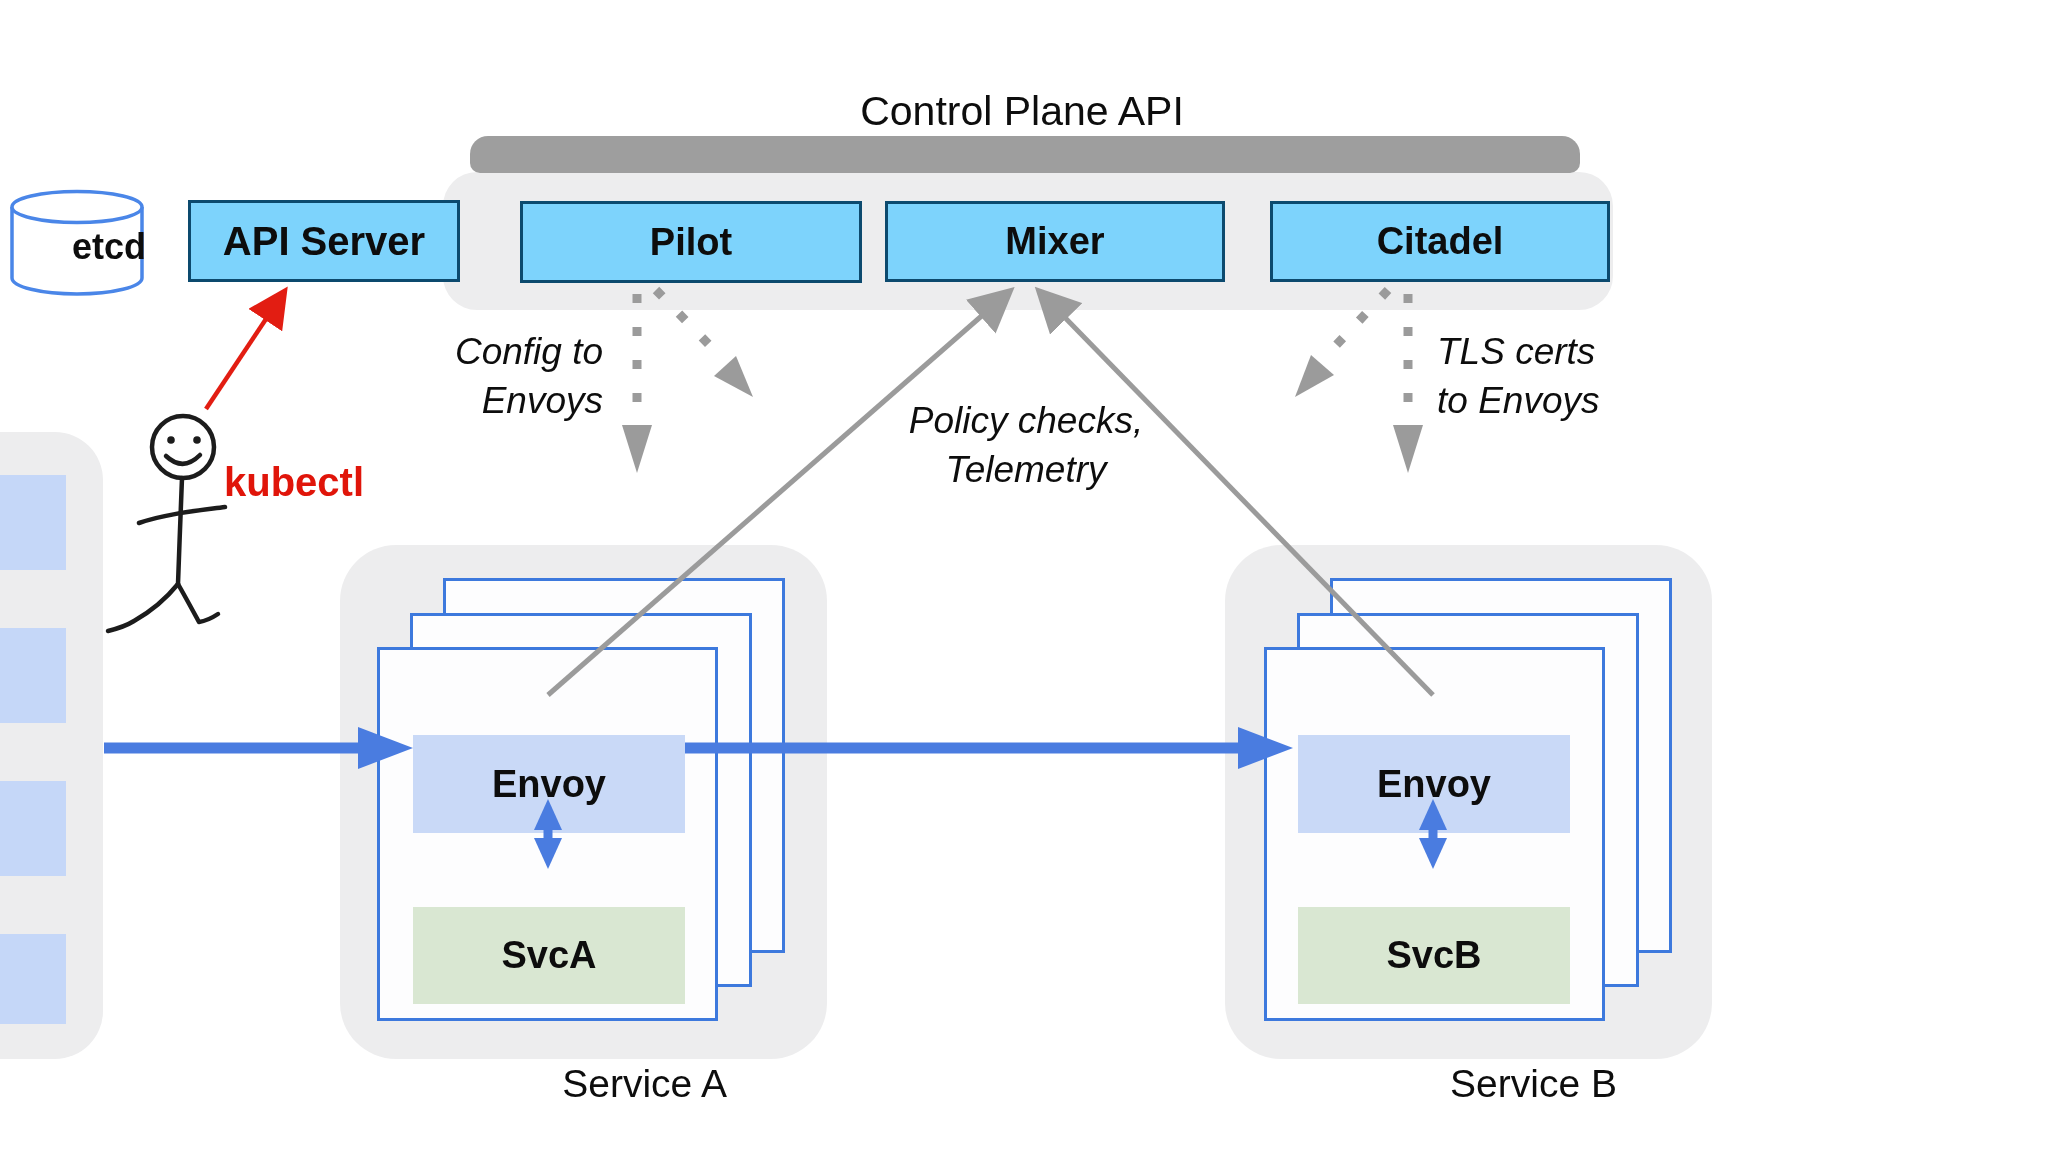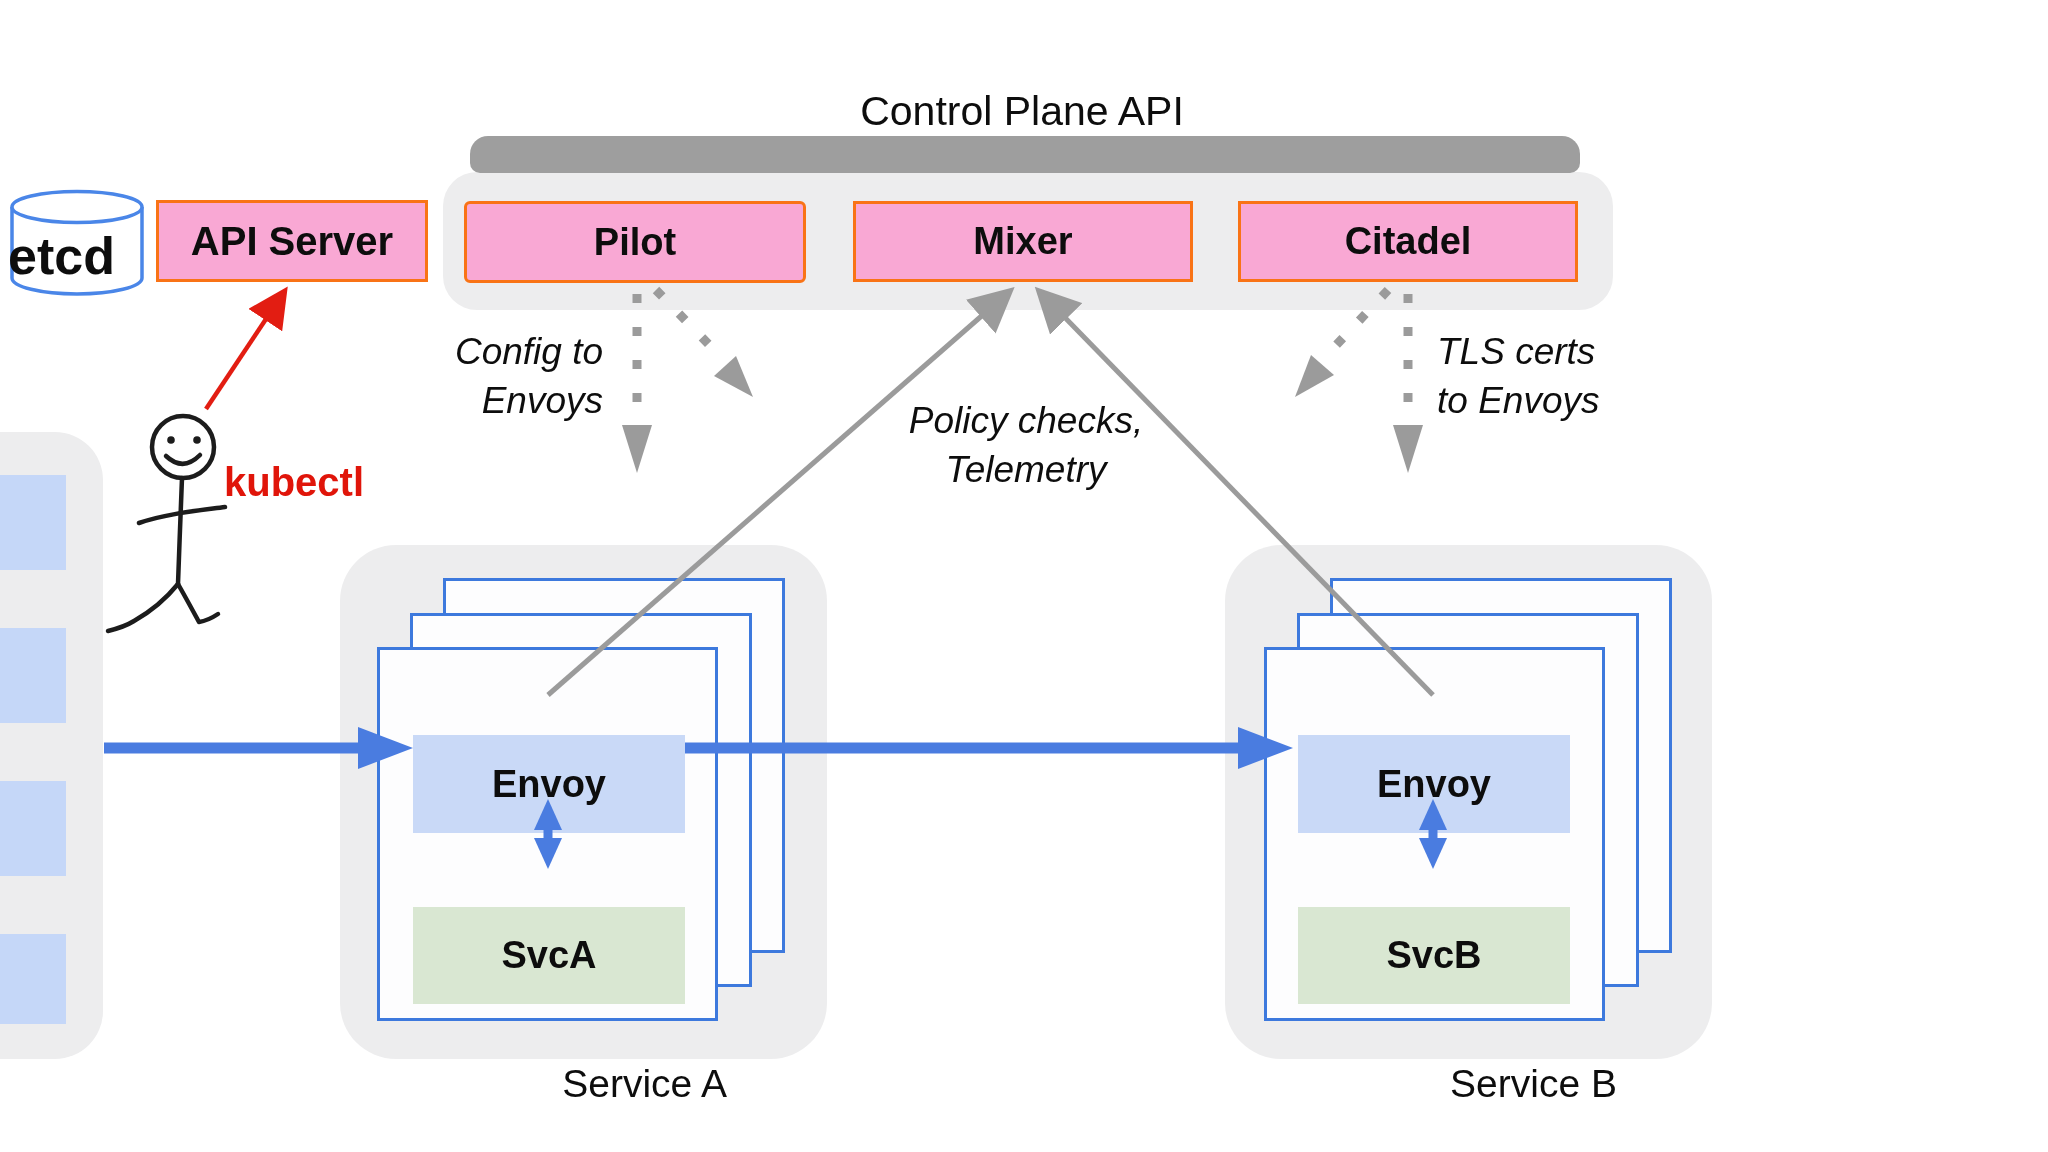--- a/index.html
+++ b/index.html
@@ -1,45 +1,45 @@
 <!DOCTYPE html>
 <html><head>
 <meta charset="utf-8">
 <style>
   html,body{margin:0;padding:0;background:#fff;}
   #canvas{position:relative;width:2048px;height:1152px;background:#ffffff;overflow:hidden;
           font-family:"Liberation Sans",sans-serif;color:#0d0d0d;padding-left:44px;}
   .abs{position:absolute;}
   .rounded-container{position:absolute;background:#ededee;border-radius:52px;z-index:1;}
   .cp-bar{position:absolute;background:#9e9e9e;border-radius:18px 18px 10px 10px;z-index:2;}
-  .node{position:absolute;background:#f9a8d4;border:3px solid #f97316;box-sizing:border-box;
-        display:flex;align-items:center;justify-content:center;font-weight:bold;font-size:38px;z-index:3;}
+  .node{position:absolute;background:#7dd3fc;border:3px solid #0c4a6e;box-sizing:border-box;
+        display:flex;align-items:center;justify-content:center;font-weight:bold;font-size:38px;z-index:3;margin-left:32px;}
   .page{position:absolute;background:#fdfdfe;border:3px solid #3d79dd;box-sizing:border-box;z-index:2;}
   .fillnode{position:absolute;display:flex;align-items:center;justify-content:center;
             font-weight:bold;font-size:38px;z-index:3;margin-top:36px;}
   .envoy{background:#c9d9f7;}
   .svc{background:#d9e7d2;}
   .pod-tile{position:absolute;background:#c5d7f8;z-index:2;}
   .title{position:absolute;font-size:41px;text-align:center;z-index:3;}
   .annot{position:absolute;font-style:italic;font-size:37px;line-height:49px;z-index:4;}
   .svclabel{position:absolute;font-size:39px;text-align:right;width:300px;z-index:3;}
   .kubectl{position:absolute;font-weight:bold;font-size:40px;color:#e0150a;z-index:4;}
-  .etcd-label{position:absolute;font-weight:bold;font-size:52px;text-align:left;z-index:4;}
+  .etcd-label{position:absolute;font-weight:bold;font-size:36px;text-align:right;z-index:4;}
   #overlay{position:absolute;left:0;top:0;z-index:6;pointer-events:none;}
 </style>
 </head>
 <body>
 
 <div id="canvas">
 
   <div class="title" style="left:772px;top:88px;width:500px;">Control Plane API</div>
   <div class="cp-bar" style="left:470px;top:136px;width:1110px;height:37px;"></div>
   <div class="rounded-container" style="left:443px;top:172px;width:1170px;height:138px;border-radius:34px;"></div>
 
-  <div class="node" style="left:464px;top:201px;width:342px;height:82px;border-radius:6px;">
+  <div class="node" style="left:488px;top:201px;width:342px;height:82px;">
     <span>Pilot</span>
   </div>
   <div class="node" style="left:853px;top:201px;width:340px;height:81px;">
     <span>Mixer</span>
   </div>
   <div class="node" style="left:1238px;top:201px;width:340px;height:81px;">
     <span>Citadel</span>
   </div>
 
   <svg class="abs" style="left:8px;top:189px;z-index:3;" width="138" height="116" viewBox="0 0 138 116">

